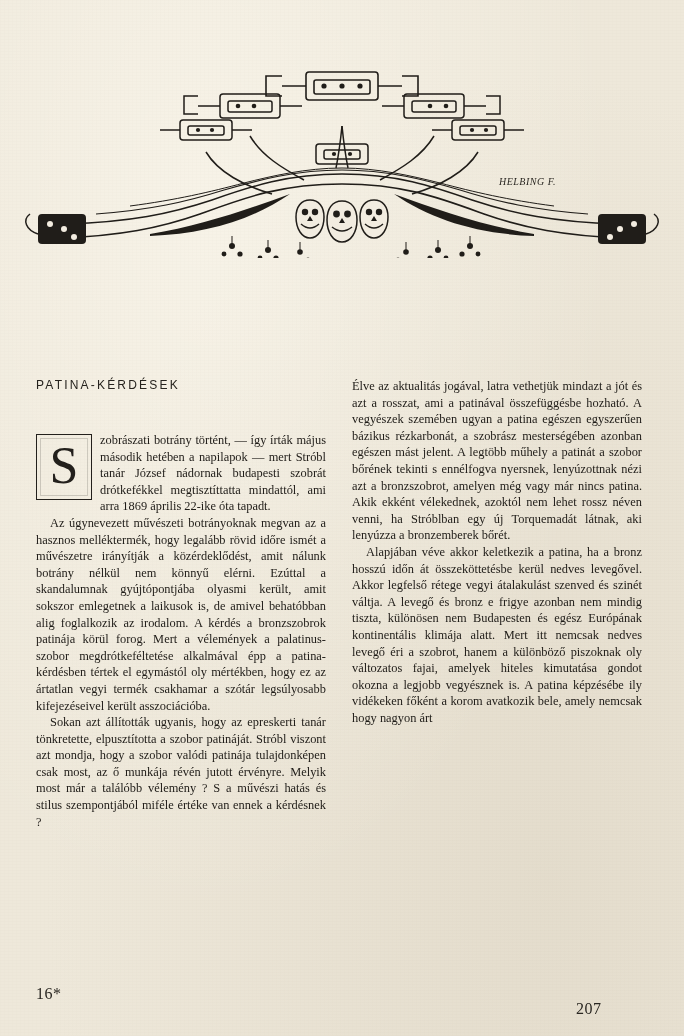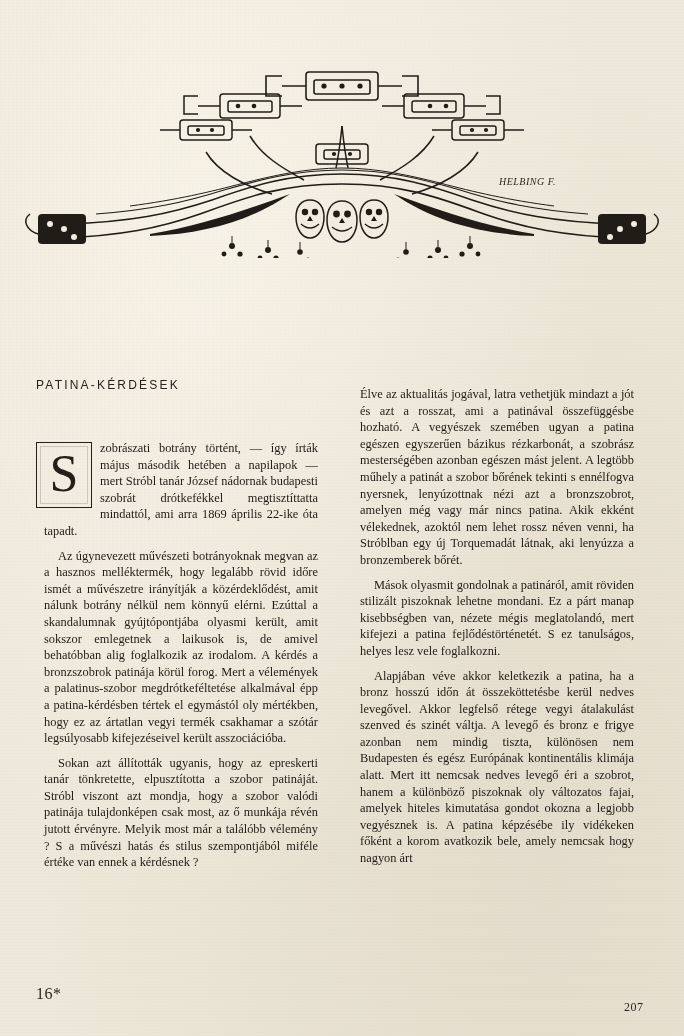--- a/index.html
+++ b/index.html
@@ -72,21 +72,21 @@
     font-size: 12.4px;
     line-height: 16.6px;
     text-align: justify;
     color: #1e1b17;
     hyphens: manual;
   }
   .col-left { left: 36px; }
   .col-right { left: 352px; top: 378px; }
 
   .col p {
-    margin: 8px;
+    margin: 0;
     text-indent: 14px;
   }
   .col p.first {
     text-indent: 0;
   }
 
   
   .dropcap-wrap {
     position: relative;
     min-height: 74px;
@@ -122,23 +122,23 @@
   .folio-left {
     position: absolute;
     left: 36px;
     top: 985px;
     font-size: 16px;
     color: #2a2722;
     letter-spacing: 0.5px;
   }
   .folio-right {
     position: absolute;
-    left: 624px;
+    left: 576px;
     top: 1000px;
-    font-size: 12px;
+    font-size: 16px;
     color: #2a2722;
     letter-spacing: 0.5px;
   }
 </style>
 </head>
 <body>
 
 <div class="page">
   <div class="grain"></div>
 
@@ -309,19 +309,18 @@
     <div class="dropcap-wrap">
       <span class="dropcap">S</span>
       <p class="first first-lines">zobrászati botrány történt, — így írták május második hetében a napilapok — mert Stróbl tanár József nádornak budapesti szobrát drótkefékkel megtisztíttatta mindattól, ami arra 1869 április 22-ike óta tapadt.</p>
     </div>
     <p>Az úgynevezett művészeti botrányoknak megvan az a hasznos melléktermék, hogy legalább rövid időre ismét a művészetre irányítják a közérdeklődést, amit nálunk botrány nélkül nem könnyű elérni. Ezúttal a skandalumnak gyújtópontjába olyasmi került, amit sokszor emlegetnek a laikusok is, de amivel behatóbban alig foglalkozik az irodalom. A kérdés a bronzszobrok patinája körül forog. Mert a vélemények a palatinus-szobor megdrótkeféltetése alkalmával épp a patina-kérdésben tértek el egymástól oly mértékben, hogy ez az ártatlan vegyi termék csakhamar a szótár legsúlyosabb kifejezéseivel került asszociációba.</p>
     <p>Sokan azt állították ugyanis, hogy az epreskerti tanár tönkretette, elpusztította a szobor patináját. Stróbl viszont azt mondja, hogy a szobor valódi patinája tulajdonképen csak most, az ő munkája révén jutott érvényre. Melyik most már a találóbb vélemény ? S a művészi hatás és stilus szempontjából miféle értéke van ennek a kérdésnek ?</p>
   </div>
 
   <div class="col col-right">
     <p class="first">Élve az aktualitás jogával, latra vethetjük mindazt a jót és azt a rosszat, ami a patinával összefüggésbe hozható. A vegyészek szemében ugyan a patina egészen egyszerűen bázikus rézkarbonát, a szobrász mesterségében azonban egészen mást jelent. A legtöbb műhely a patinát a szobor bőrének tekinti s ennélfogva nyersnek, lenyúzottnak nézi azt a bronzszobrot, amelyen még vagy már nincs patina. Akik ekként vélekednek, azoktól nem lehet rossz néven venni, ha Stróblban egy új Torquemadát látnak, aki lenyúzza a bronzemberek bőrét.</p>
-    <p>Mások olyasmit gondolnak a patináról, amit röviden stilizált piszoknak lehetne mondani. Ez a párt manap kisebbségben van, nézete mégis meglatolandó, mert kifejezi a patina fejlődéstörténetét. S ez tanulságos, helyes lesz vele foglalkozni.</p>
     <p>Alapjában véve akkor keletkezik a patina, ha a bronz hosszú időn át összeköttetésbe kerül nedves levegővel. Akkor legfelső rétege vegyi átalakulást szenved és szinét váltja. A levegő és bronz e frigye azonban nem mindig tiszta, különösen nem Budapesten és egész Európának kontinentális klimája alatt. Mert itt nemcsak nedves levegő éri a szobrot, hanem a különböző piszoknak oly változatos fajai, amelyek hiteles kimutatása gondot okozna a legjobb vegyésznek is. A patina képzésébe ily vidékeken főként a korom avatkozik bele, amely nemcsak hogy nagyon árt</p>
   </div>
 
   <div class="folio-left">16*</div>
   <div class="folio-right">207</div>
 </div>
 
 </body></html>

